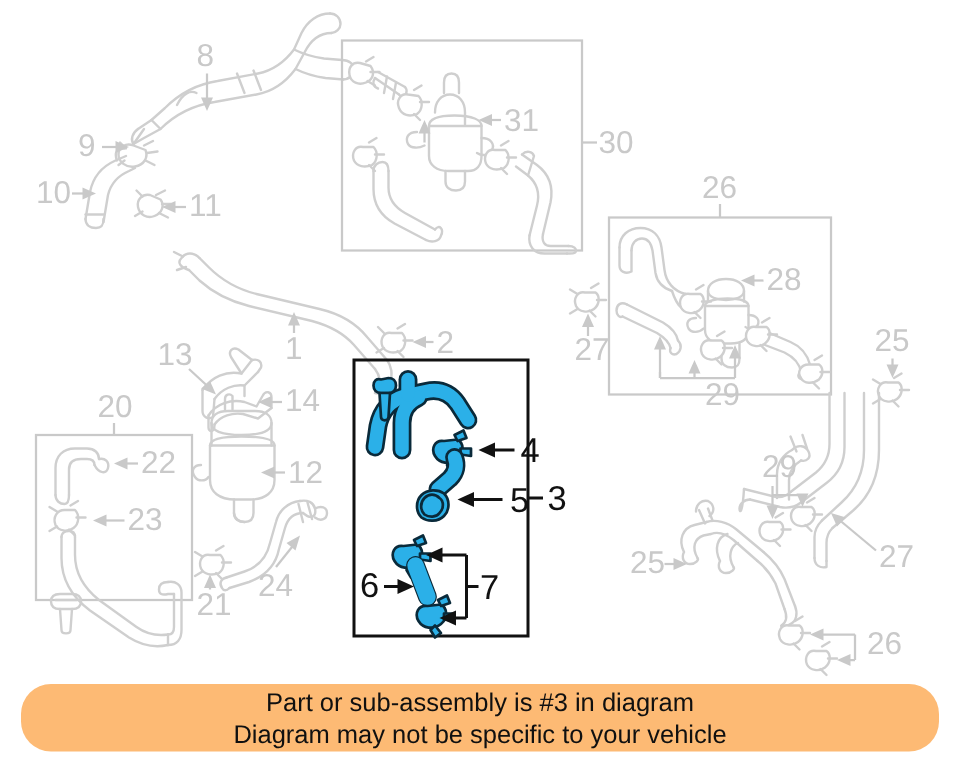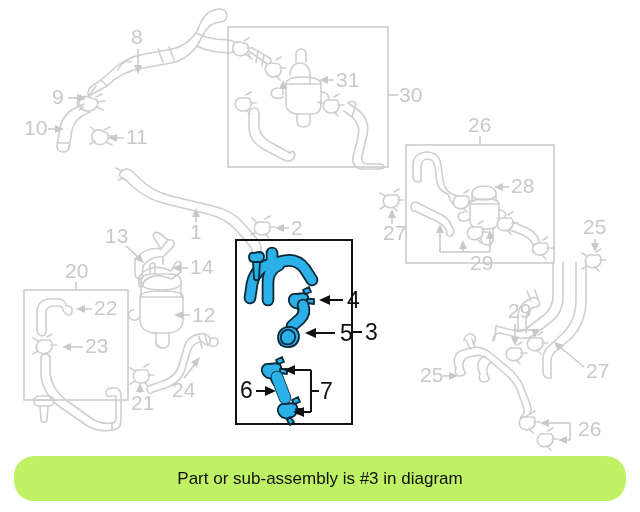--- a/index.html
+++ b/index.html
@@ -94,21 +94,21 @@
     stroke-width: 12.6;
     stroke-linecap: round;
     stroke-linejoin: round;
   }
   #banner {
     position: absolute;
     left: 14px;
     top: 456px;
     width: 612px;
     height: 45px;
-    background: #bef264;
+    background: #fdba74;
     display: flex;
     flex-direction: column;
     align-items: center;
     justify-content: center;
     box-sizing: border-box;
     border-radius: 20px;
   }
   .banner-line {
     color: #101010;
     font-family: "Liberation Sans", sans-serif;
@@ -665,15 +665,16 @@
     </g>
 
   </svg>
 
   <svg style="position:absolute;left:0;top:0;width:640px;height:512px;pointer-events:none">
     <text class="hl-label" x="340" y="341">5</text>
   </svg>
 
   <div id="banner">
     <div class="banner-line">Part or sub-assembly is #3 in diagram</div>
+    <div class="banner-line">Diagram may not be specific to your vehicle</div>
   </div>
 
 </div>
 
 </body></html>

